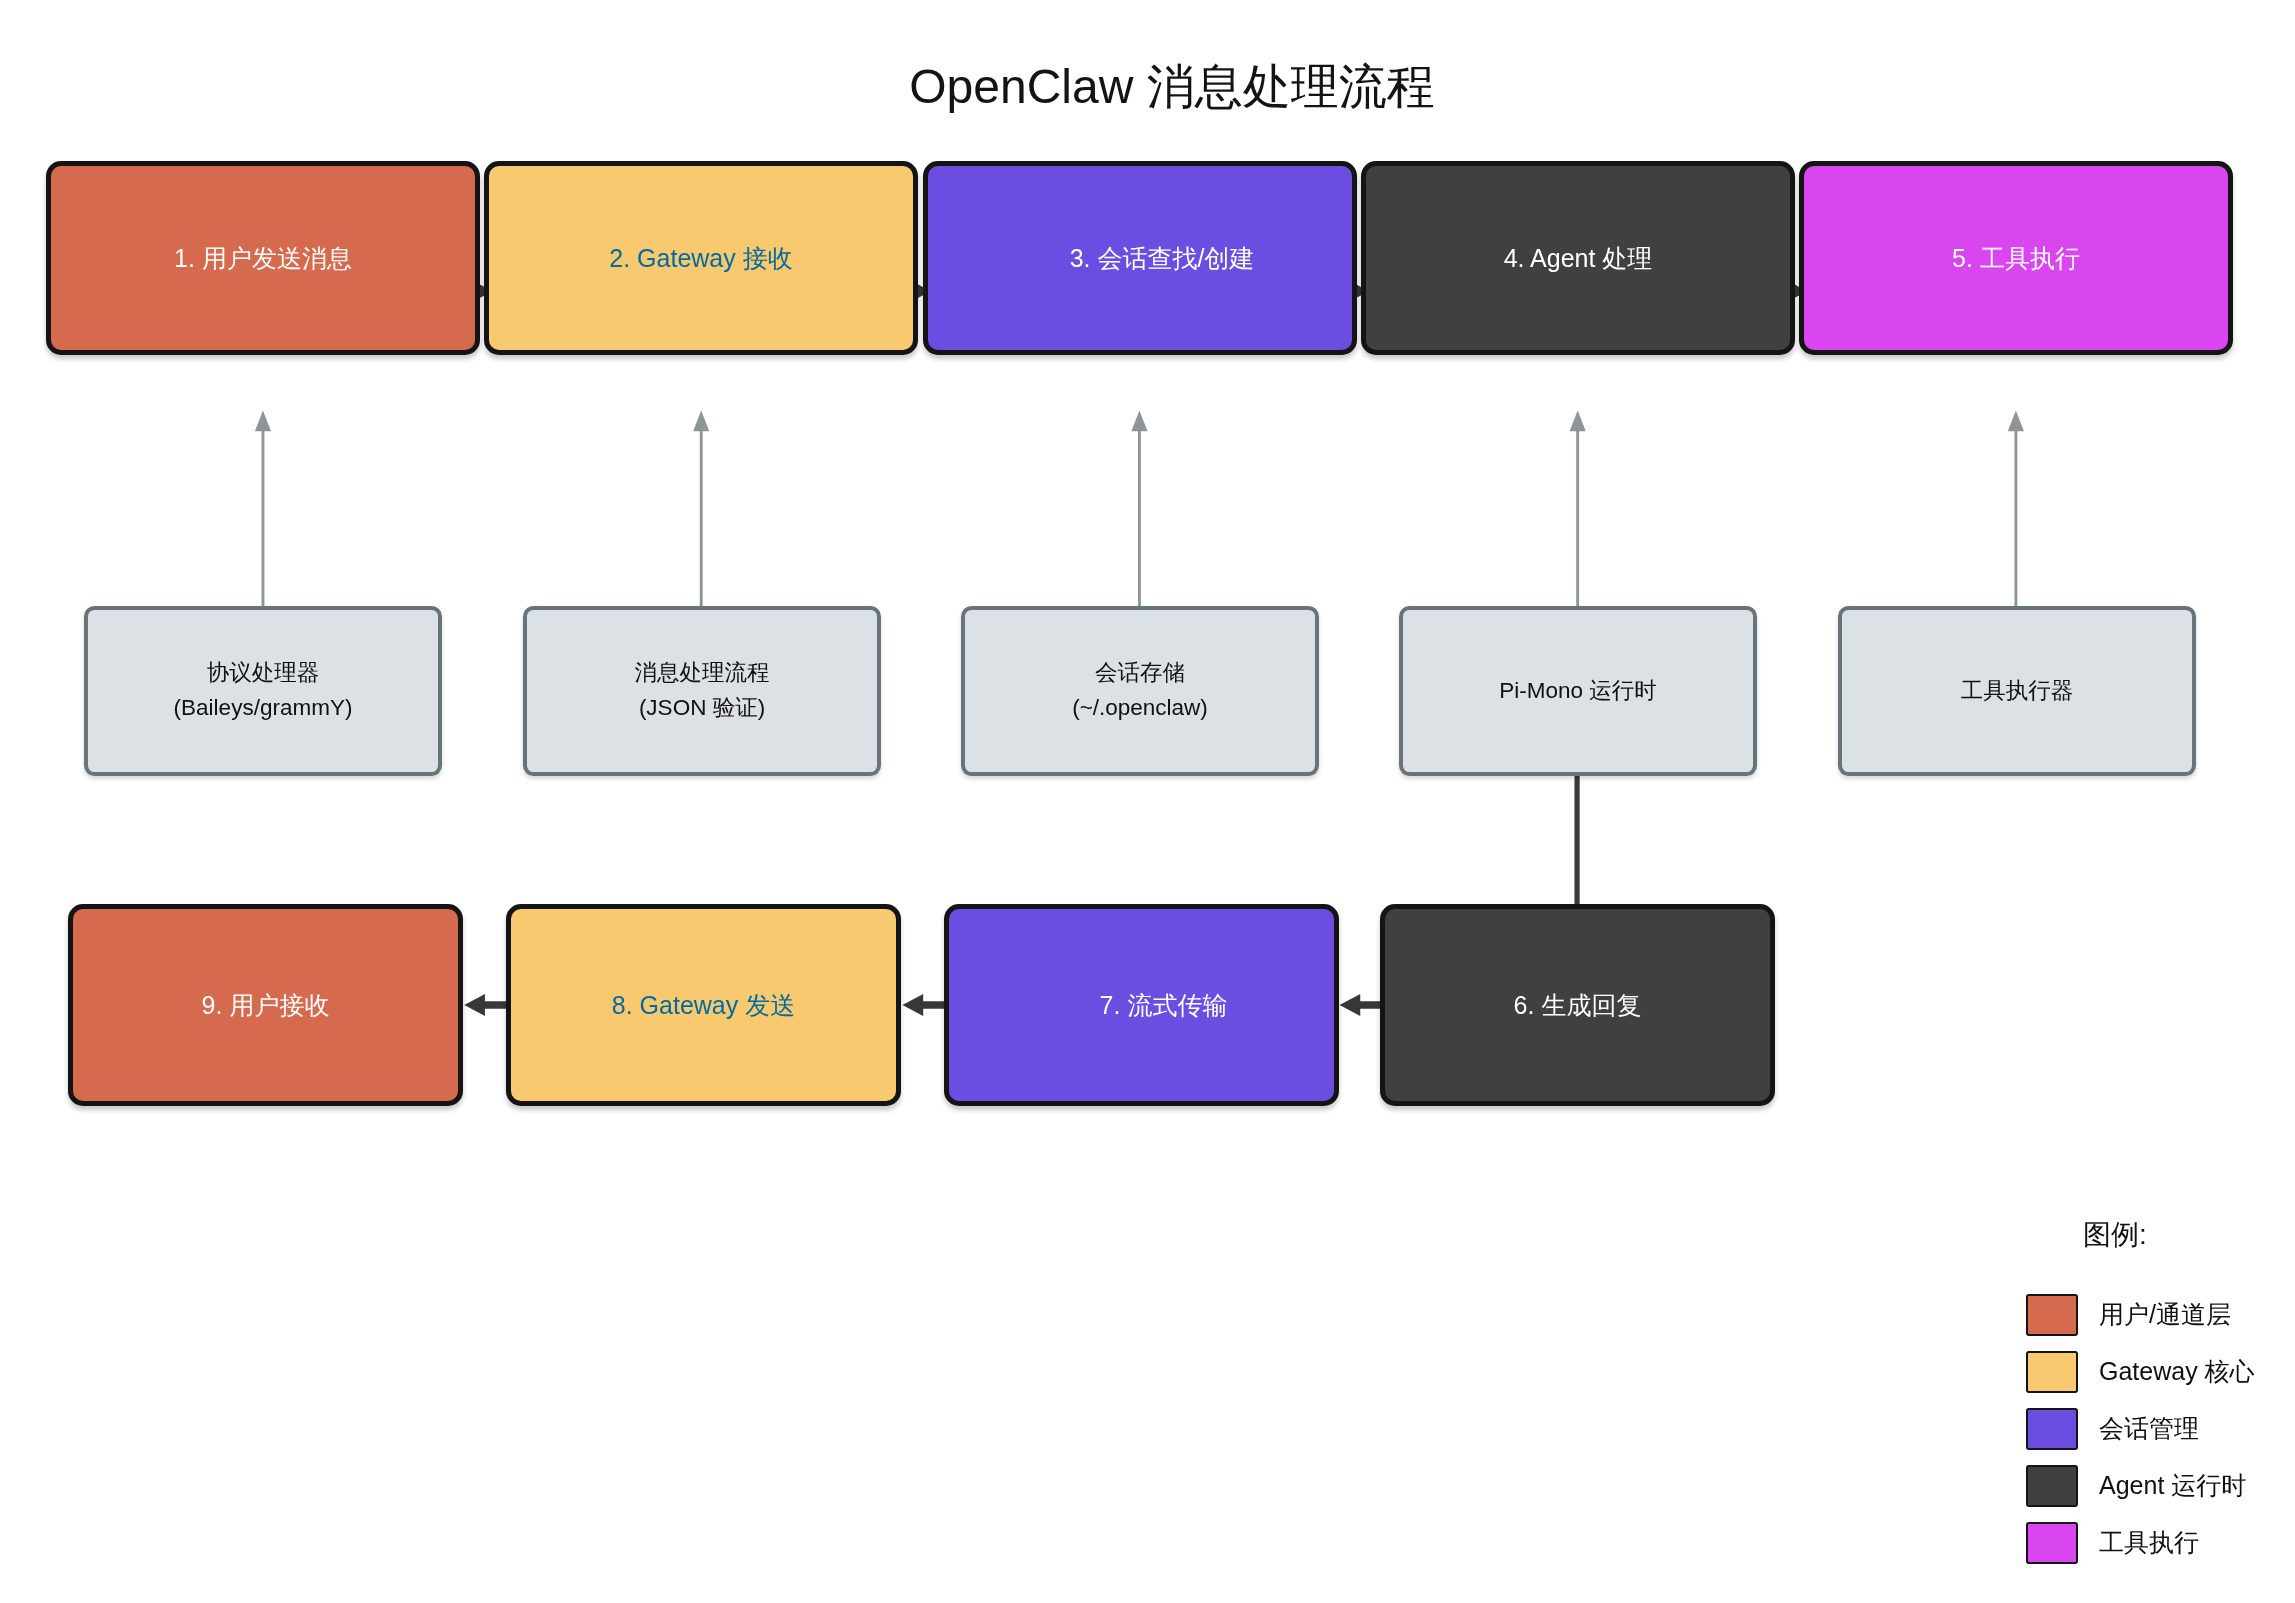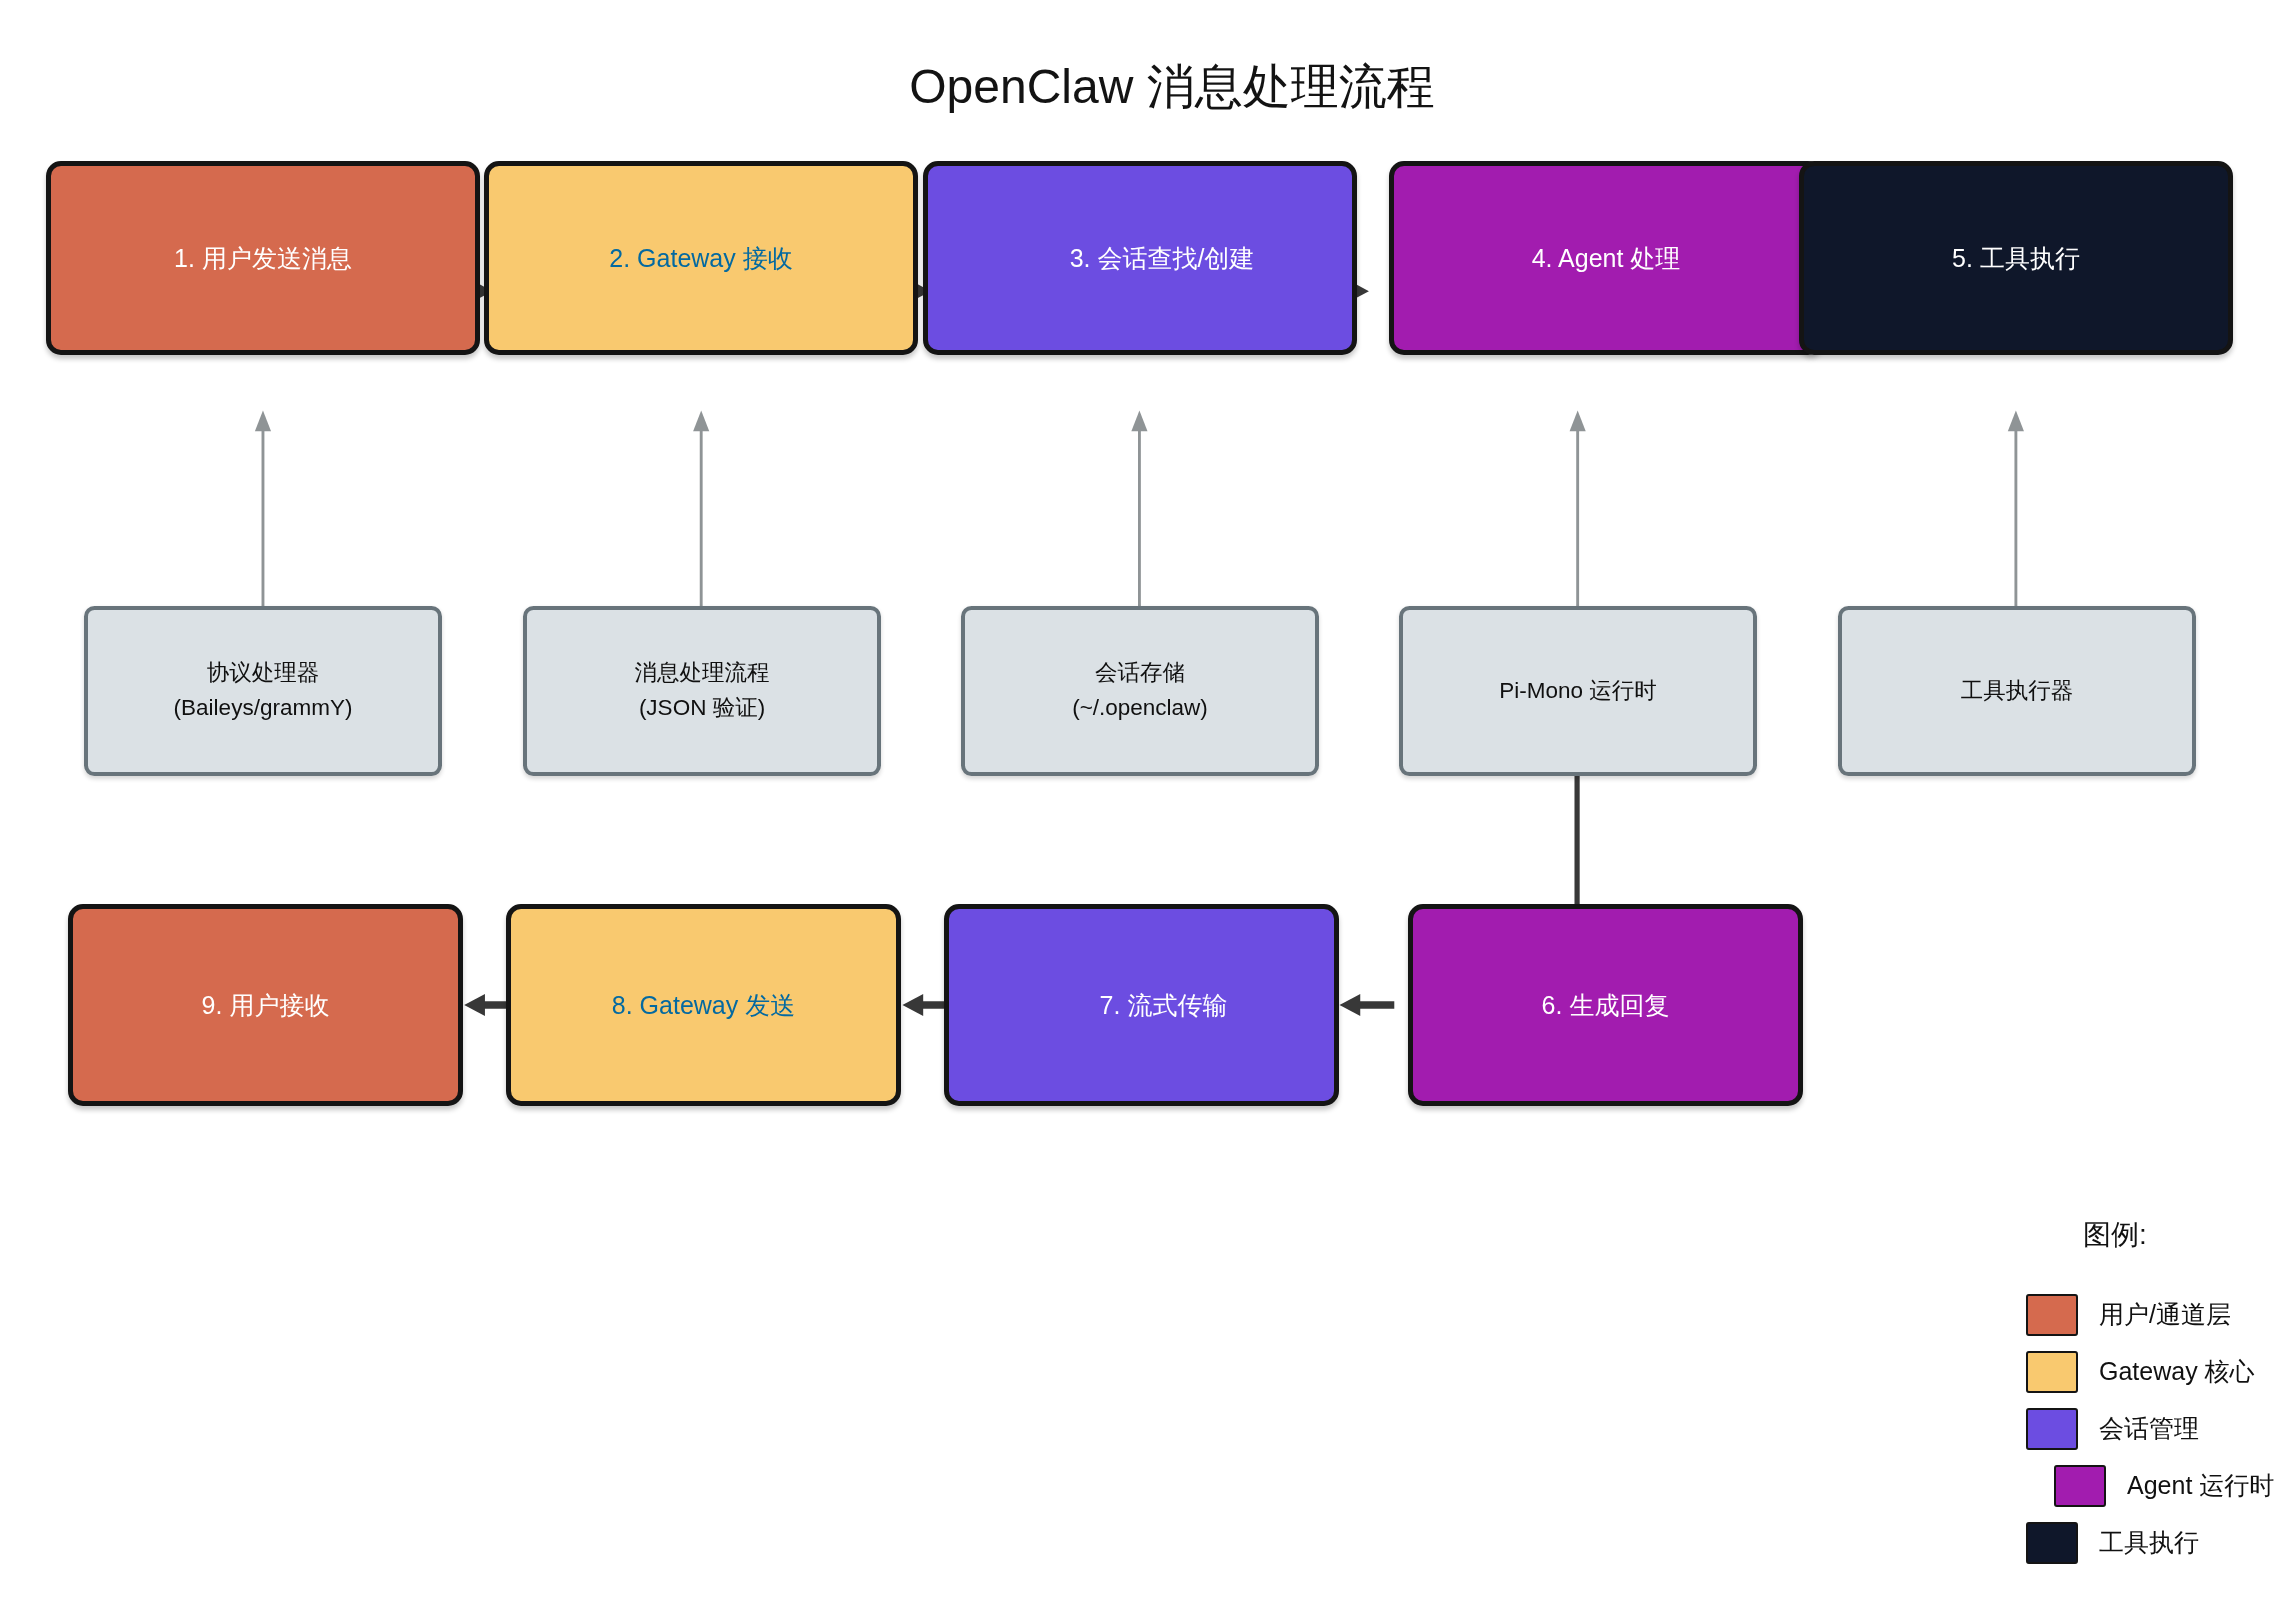--- a/index.html
+++ b/index.html
@@ -36,22 +36,22 @@
     font-size: 25px;
     color: #ffffff;
     box-shadow: 0 4px 5.8px rgba(0,0,0,0.22);
     white-space: nowrap;
   }
   .node.dark-text { color: #0369a1; }
 
   .c-red    { background: #D56A4E; }
   .c-yellow { background: #F9C96F; }
   .c-purple { background: #6C4DE1; padding-left: 44px; }
-  .c-teal   { background: #a21caf; margin-left: 28px; }
-  .c-blue   { background: #0f172a; }
+  .c-teal   { background: #404040; }
+  .c-blue   { background: #d946ef; }
 
   .row-top    { top: 161px;  height: 194px; width: 434px; }
   .row-bottom { top: 904px; height: 202px; width: 395px; }
 
   .infra {
     position: absolute;
     top: 606px;
     height: 170px;
     width: 358px;
     box-sizing: border-box;

